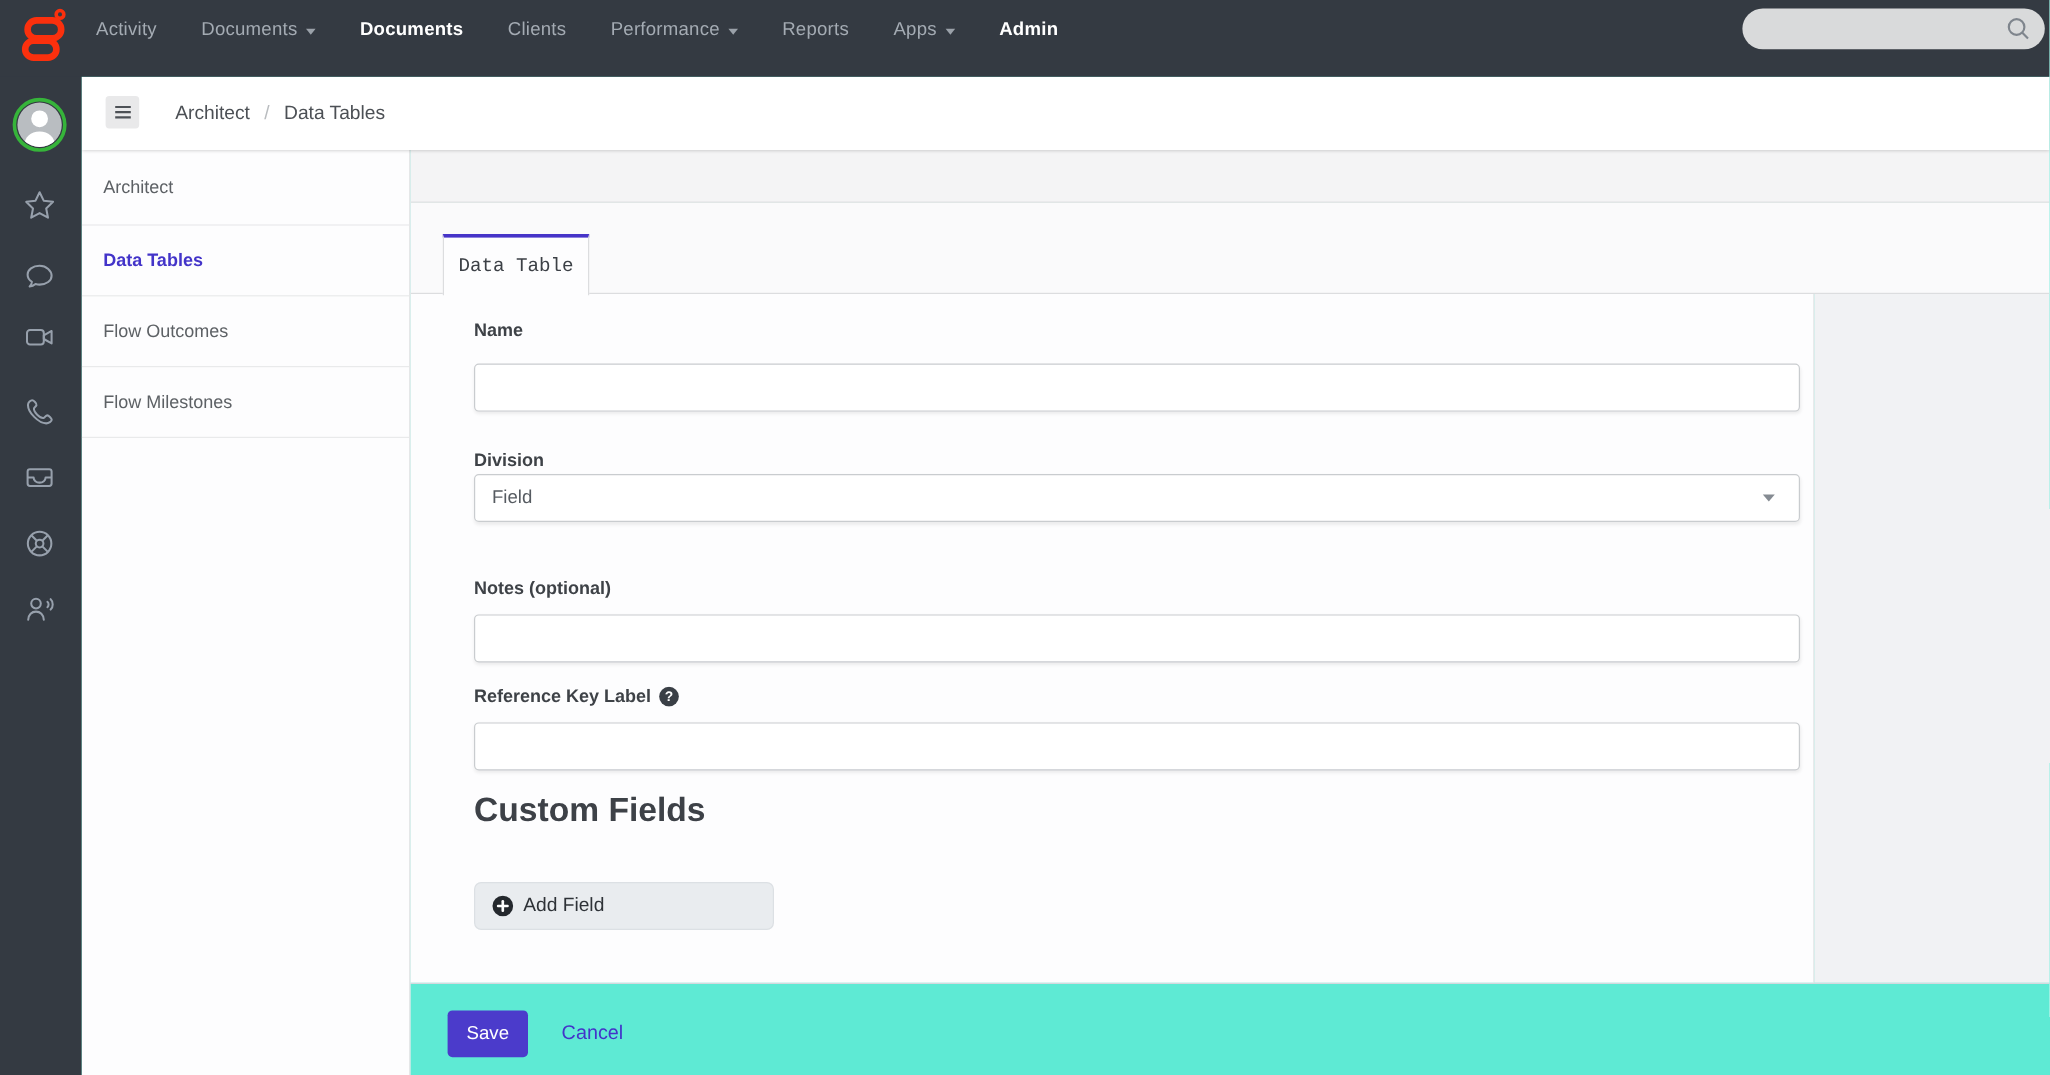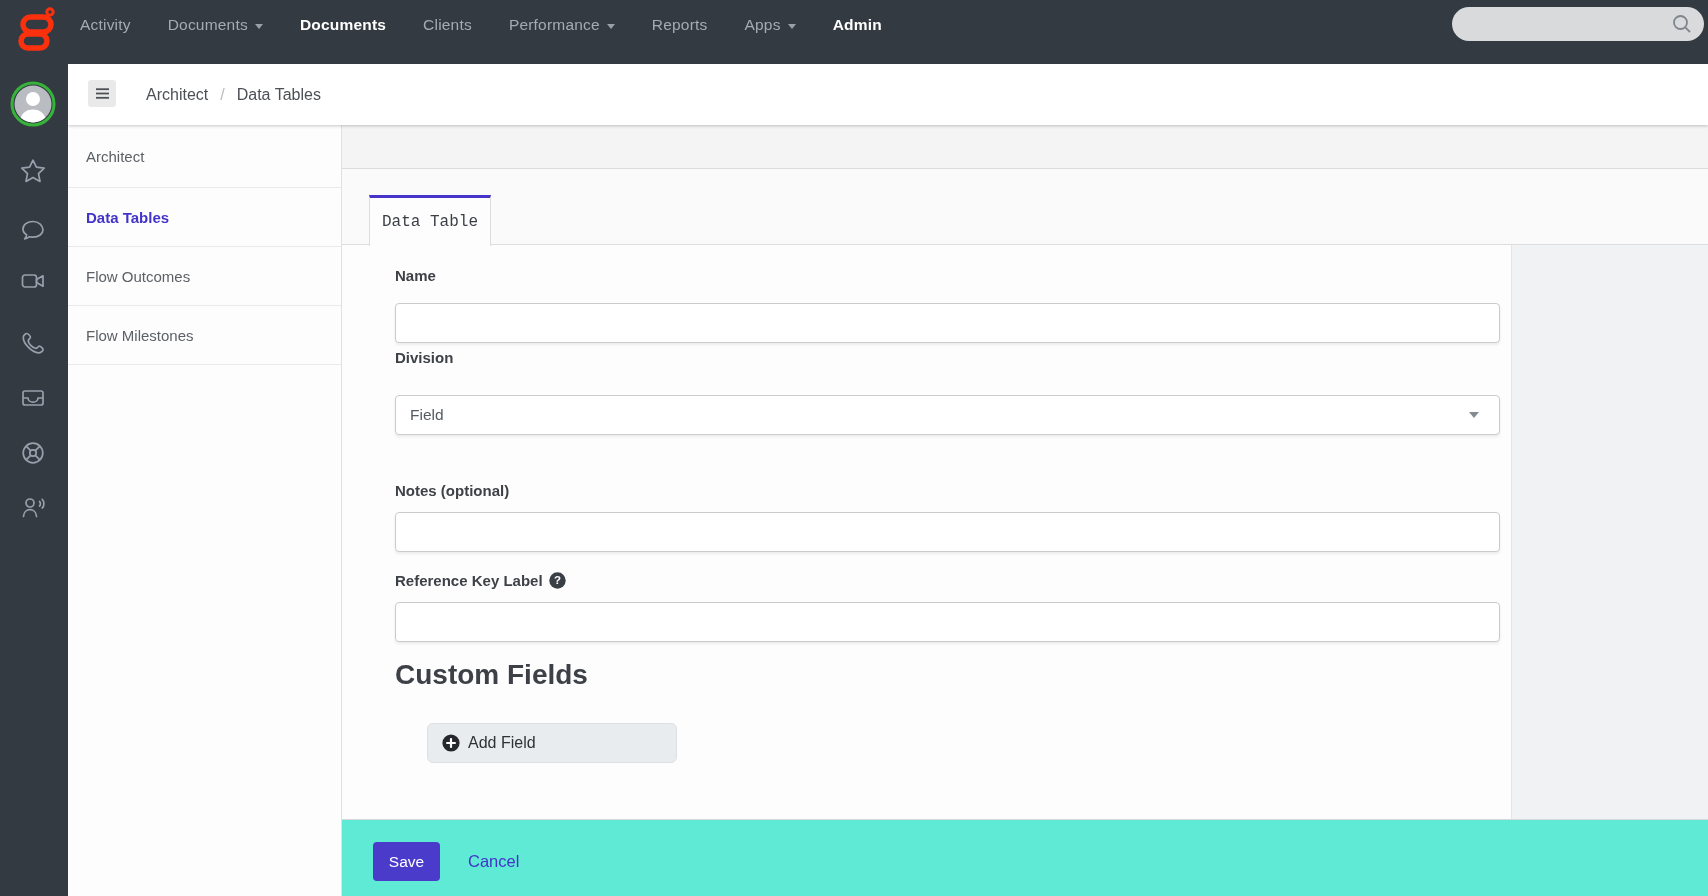--- a/index.html
+++ b/index.html
@@ -214,21 +214,21 @@
     <div class="gutter"></div>
 
     <div class="panel">
       <div class="form">
 
         <div class="flabel" style="top:22px;justify-content:center;">
           <span>Name</span>
         </div>
         <input class="tinput" style="top: 58px;" type="text" value="">
 
-        <div class="flabel" style="top:104px;align-items:center;">
+        <div class="flabel" style="top:130px;align-items:center;">
           <span>Division</span>
         </div>
         <div class="selectbox" style="top:150px;">
           <span>Field</span>
           <span class="sel-caret"></span>
         </div>
 
         <div class="flabel" style="top:237px;">
           <span>Notes (optional)</span>
         </div>
@@ -240,21 +240,21 @@
             <svg width="17" height="17" viewBox="0 0 17 17">
               <circle cx="8.5" cy="8.5" r="8.2" fill="#3a3f46"></circle>
               <text x="8.5" y="12.4" text-anchor="middle" font-size="11.5" font-weight="bold" fill="#ffffff" font-family="Liberation Sans, sans-serif">?</text>
             </svg>
           </span>
         </div>
         <input class="tinput" style="top: 357px;" type="text" value="">
 
         <div class="big-heading" style="top:414px;">Custom Fields</div>
 
-        <div class="add-btn" style="top:478px;margin-left:32px;">
+        <div class="add-btn" style="top:490px;">
           <span>
             <svg width="18" height="18" viewBox="0 0 18 18">
               <circle cx="9" cy="9" r="8.6" fill="#24282d"></circle>
               <rect x="4" y="7.9" width="10" height="2.2" rx="1" fill="#ffffff"></rect>
               <rect x="7.9" y="4" width="2.2" height="10" rx="1" fill="#ffffff"></rect>
             </svg>
           </span>
           <span>Add Field</span>
         </div>
 

